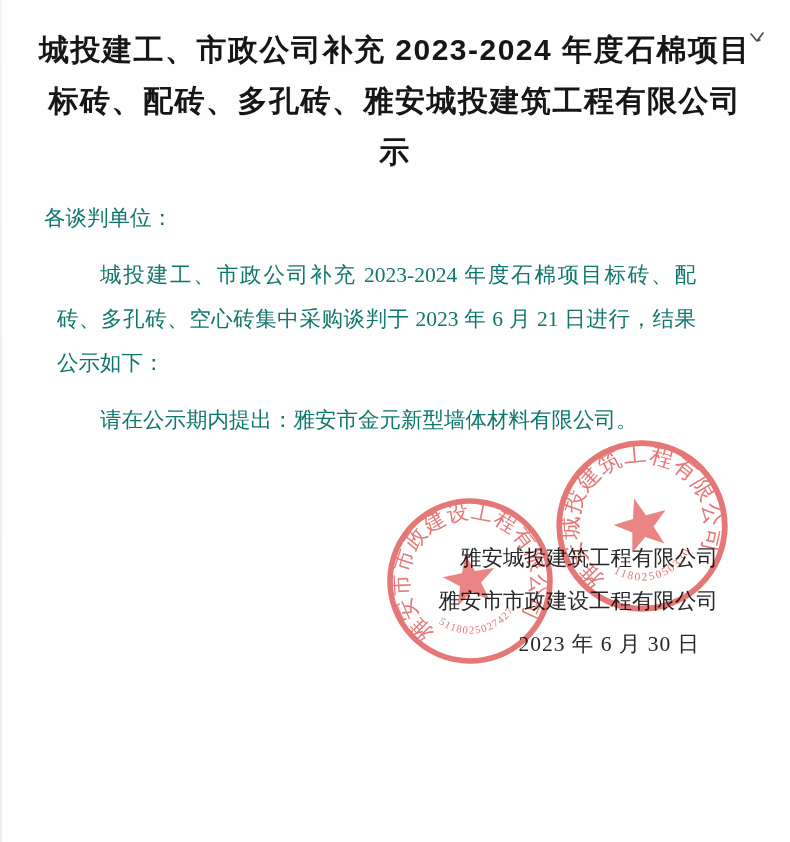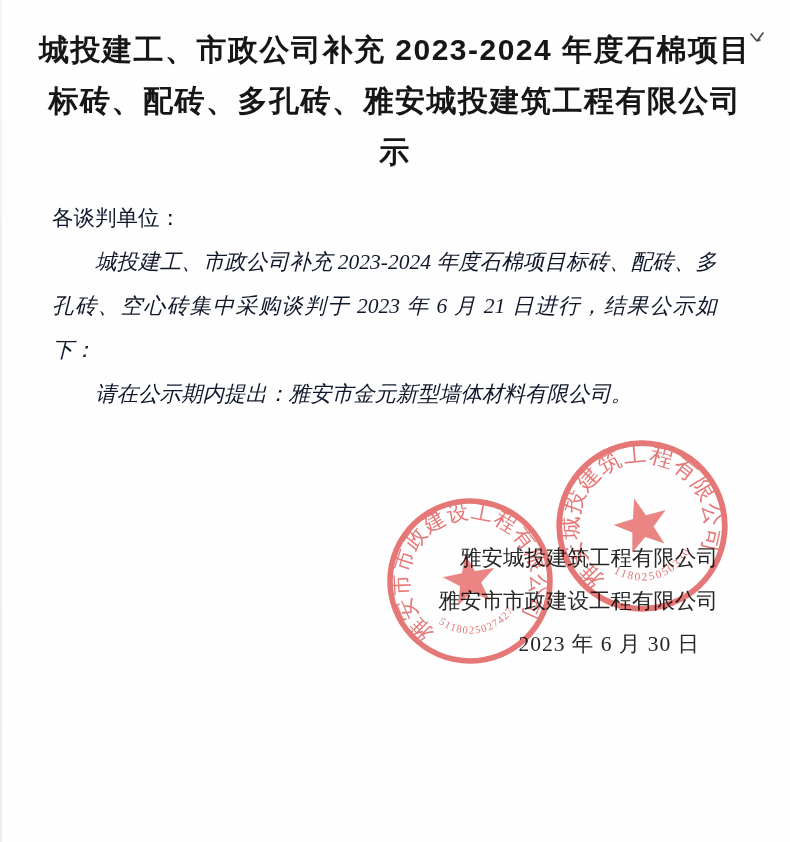--- a/index.html
+++ b/index.html
@@ -17,26 +17,26 @@
   .title{
     position:absolute;top:24px;left:38px;width:714px;
     text-align:center;
     font-family:"Liberation Sans", sans-serif;
     font-weight:700;
     font-size:30px;line-height:51px;
     letter-spacing:1.5px;
     color:#161616;
   }
   .body-text{
-    position:absolute;top:196px;left:52px;width:665px;
+    position:absolute;top:196px;left:44px;width:665px;
     font-size:21.5px;line-height:44px;
-    color:#0f172a;
+    color:#0f766e;
   }
   .salutation{margin:0;}
-  .para{margin:0;text-indent:2em;text-align:justify;font-style:italic;}
+  .para{margin:13px;text-indent:2em;text-align:justify;}
   .sig-block{
     position:absolute;top:537px;left:61px;width:665px;
     font-size:21.5px;line-height:43px;
     text-align:right;
     color:#262626;
   }
   .sig-line{margin:0;padding-right:8px;}
   .date-line{margin:0;padding-right:26px;letter-spacing:1px;}
   .stamp{
     position:absolute;

